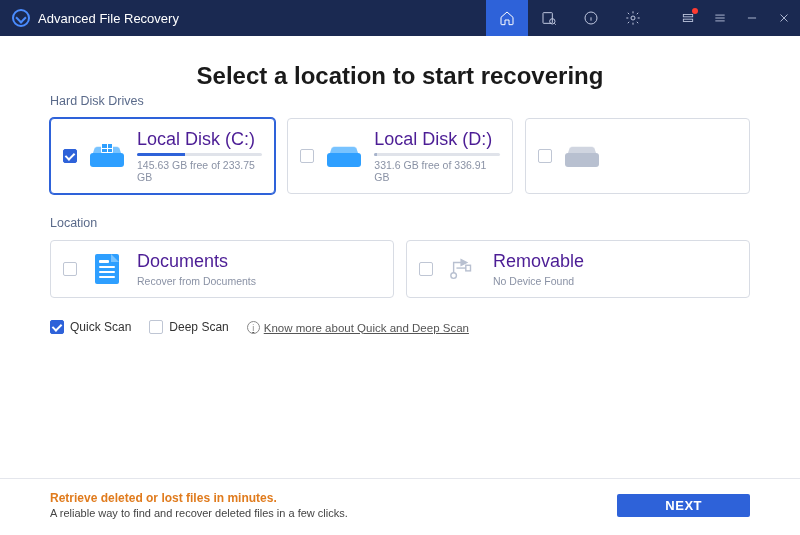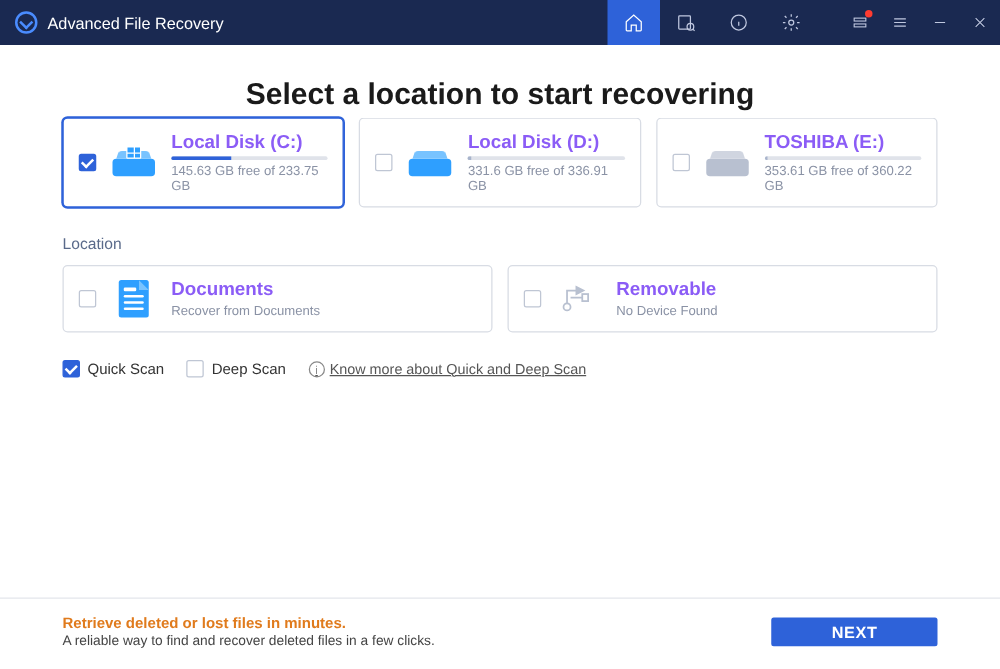--- a/index.html
+++ b/index.html
@@ -30,21 +30,21 @@
     
     .section-label { font-size: 12.5px; color: #5a6a8a; font-weight: 500; margin-bottom: 10px; }
     .cards { display: flex; gap: 12px; margin-bottom: 22px; }
     .card { flex: 1; border: 1px solid #d8dce4; border-radius: 4px; padding: 10px 12px; display: flex; align-items: center; gap: 10px; cursor: pointer; background:#fff; position:relative;}
     .card.selected { border-color: #2e62d9; box-shadow: 0 0 0 1px #2e62d9; }
     .chk { width: 14px; height: 14px; border: 1.5px solid #bfc6d4; border-radius: 2px; flex-shrink:0; position:relative;}
     .chk.on { background: #2e62d9; border-color: #2e62d9; }
     .chk.on::after { content:""; position:absolute; top:1px; left:3px; width:4px; height:7px; border-right:2px solid #fff; border-bottom:2px solid #fff; transform:rotate(45deg);}
     .card-icon { width: 40px; height: 30px; flex-shrink:0; display:flex; align-items:center; justify-content:center;}
     .card-body { flex:1; min-width:0;}
-    .card-title { font-size: 15px; font-weight: 700; color: #8b5cf6; margin-bottom: 3px;}
+    .card-title { font-size: 18px; font-weight: 400; color: #4c1d95; margin-bottom: 3px;}
     .bar { height: 3px; background: #e0e3ea; border-radius: 2px; margin-bottom: 3px; overflow:hidden;}
     .bar-fill { height:100%; background:#a8b4cc;}
     .card.selected .bar-fill.primary { background:#2e62d9;}
     .card-sub { font-size: 10.5px; color: #8a92a5; }
 
     
     .drive-shape { position:relative; width:34px; height:22px;}
     .drive-lid { position:absolute; top:0; left:3px; width:28px; height:8px; background:#78c3ff; border-radius:3px 3px 0 0; transform: perspective(20px) rotateX(25deg); transform-origin:bottom;}
     .drive-box { position:absolute; bottom:0; left:0; width:34px; height:14px; background:#2e9fff; border-radius:3px;}
     .drive-win { position:absolute; top:-2px; left:11px; width:12px; height:10px; background:#fff; border-radius:1px; display:grid; grid-template-columns:1fr 1fr; grid-template-rows:1fr 1fr; gap:1px; padding:1px;}
@@ -133,20 +133,21 @@
       <svg viewBox="0 0 24 24">
           <path d="M6 6l12 12M18 6L6 18"></path>
         </svg>
     </div>
   </div>
 </div>
 
 <div class="main">
   <h1 class="heading">Select a location to start recovering</h1>
 
+  <div class="section-label">Hard Disk Drives</div>
   <div class="cards">
     <div class="card selected">
       <span class="chk on"></span>
       <div class="card-icon">
         <div class="drive-shape">
             <div class="drive-lid"></div>
             <div class="drive-box"></div>
             <div class="drive-win">
               <span></span>
               <span></span>
@@ -179,27 +180,20 @@
         <div class="card-sub">331.6 GB free of 336.91 GB</div>
       </div>
     </div>
     <div class="card">
       <span class="chk"></span>
       <div class="card-icon">
         <div class="drive-shape drive-gray">
             <div class="drive-lid"></div>
             <div class="drive-box"></div>
           </div>
-      </div>
-      <div class="card-body">
-        <div class="card-title">TOSHIBA (E:)</div>
-        <div class="bar">
-            <div class="bar-fill" style="width:2%"></div>
-          </div>
-        <div class="card-sub">353.61 GB free of 360.22 GB</div>
       </div>
     </div>
   </div>
 
   <div class="section-label">Location</div>
   <div class="cards">
     <div class="card">
       <span class="chk"></span>
       <div class="card-icon">
         <div class="doc">

